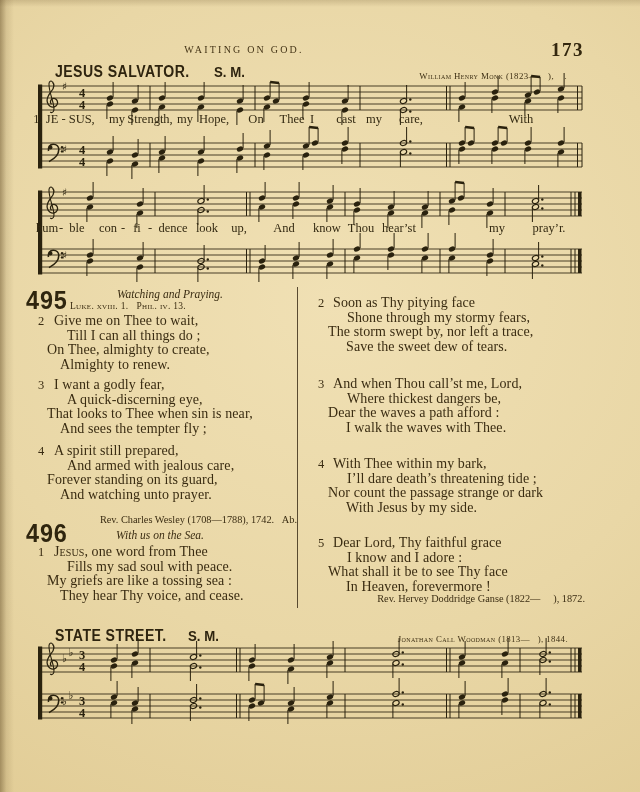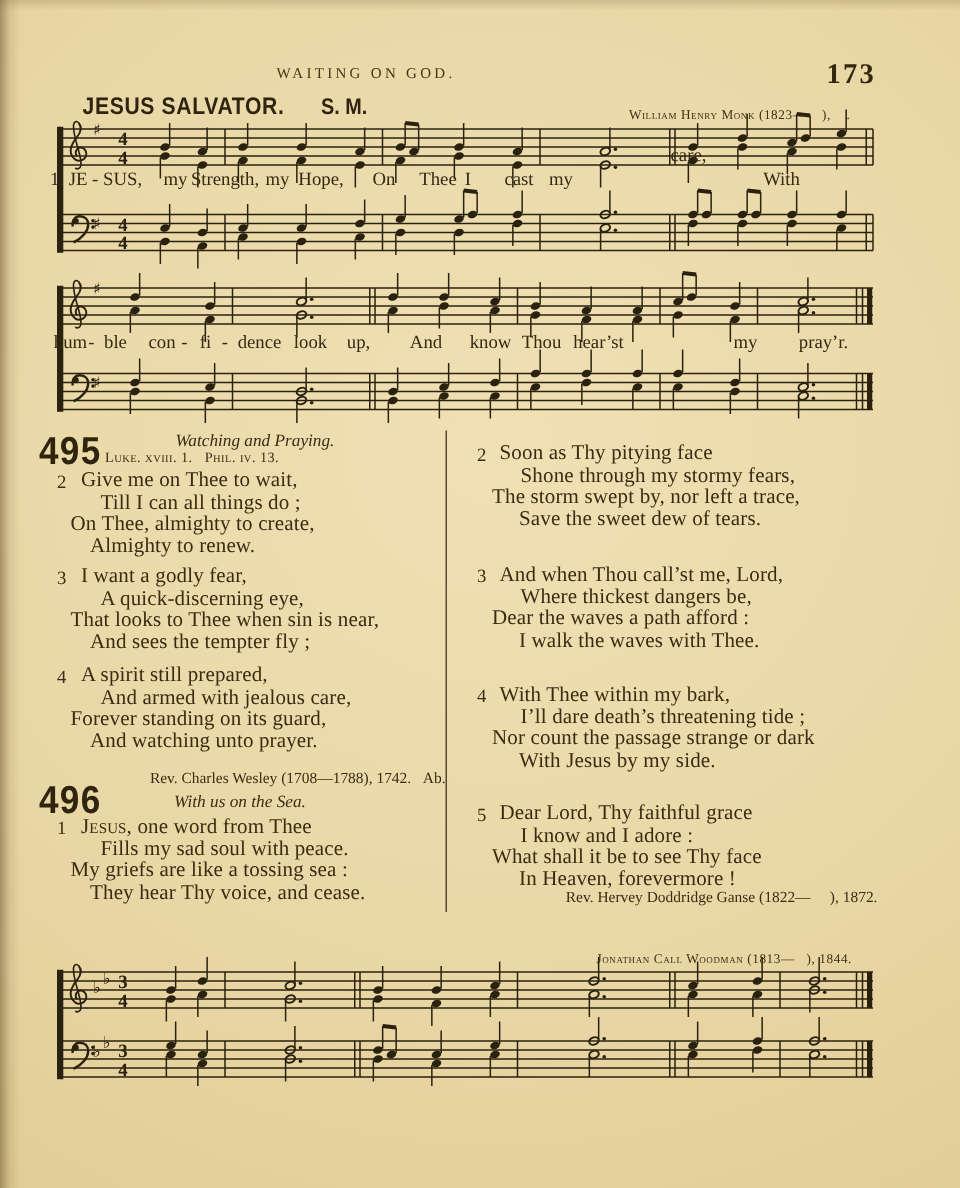--- a/index.html
+++ b/index.html
@@ -497,21 +497,21 @@
       <span class="lyr" style="left: 64px; top: 112px;">1. JE - SUS,</span>
       <span class="lyr" style="left: 117px; top: 112px;">my</span>
       <span class="lyr" style="left: 150px; top: 112px;">Strength,</span>
       <span class="lyr" style="left: 185px; top: 112px;">my</span>
       <span class="lyr" style="left: 214px; top: 112px;">Hope,</span>
       <span class="lyr" style="left: 256px; top: 112px;">On</span>
       <span class="lyr" style="left: 292px; top: 112px;">Thee</span>
       <span class="lyr" style="left: 312px; top: 112px;">I</span>
       <span class="lyr" style="left: 346px; top: 112px;">cast</span>
       <span class="lyr" style="left: 374px; top: 112px;">my</span>
-      <span class="lyr" style="left: 411px; top: 96px; margin-left: 48px;">care,</span>
+      <span class="lyr" style="left: 411px; top: 112px;">care,</span>
       <span class="lyr" style="left: 521px; top: 112px;">With</span>
     </div>
   <div id="lyrline2">
       <span class="lyr" style="left: 47px; top: 221px;">hum</span>
       <span class="lyr" style="left: 61px; top: 221px;">-</span>
       <span class="lyr" style="left: 77px; top: 221px;">ble</span>
       <span class="lyr" style="left: 108px; top: 221px;">con</span>
       <span class="lyr" style="left: 123px; top: 221px;">-</span>
       <span class="lyr" style="left: 137px; top: 221px;">fi</span>
       <span class="lyr" style="left: 150px; top: 221px;">-</span>
@@ -576,14 +576,18 @@
       <span class="vnum" style="left: 318px; top: 536px;">5</span>
       <div class="vline" style="left: 333px; top: 535px;">Dear Lord, Thy faithful grace</div>
       <div class="vline" style="left: 347px; top: 549.5px;">I know and I adore :</div>
       <div class="vline" style="left: 328px; top: 564px;">What shall it be to see Thy face</div>
       <div class="vline" style="left: 346px; top: 578.5px;">In Heaven, forevermore !</div>
     </div>
   <div class="attr" style="left:325px;top:593px;width:260px;">Rev. Hervey Doddridge Ganse (1822—&nbsp;&nbsp;&nbsp;&nbsp;&nbsp;), 1872.</div>
 
   <div class="divider" style="left:297px;top:287px;height:321px;"></div>
 
+  <div class="tunerow" style="left:55px;top:627px;">
+    <span class="tunetitle">STATE STREET.</span>
+    <span class="tunemeter">S. M.</span>
+  </div>
   <div class="composer" style="left:383px;top:634px;width:185px;">Jonathan Call Woodman (1813—&nbsp;&nbsp;&nbsp;), 1844.</div>
 </div>
 
 </body></html>

